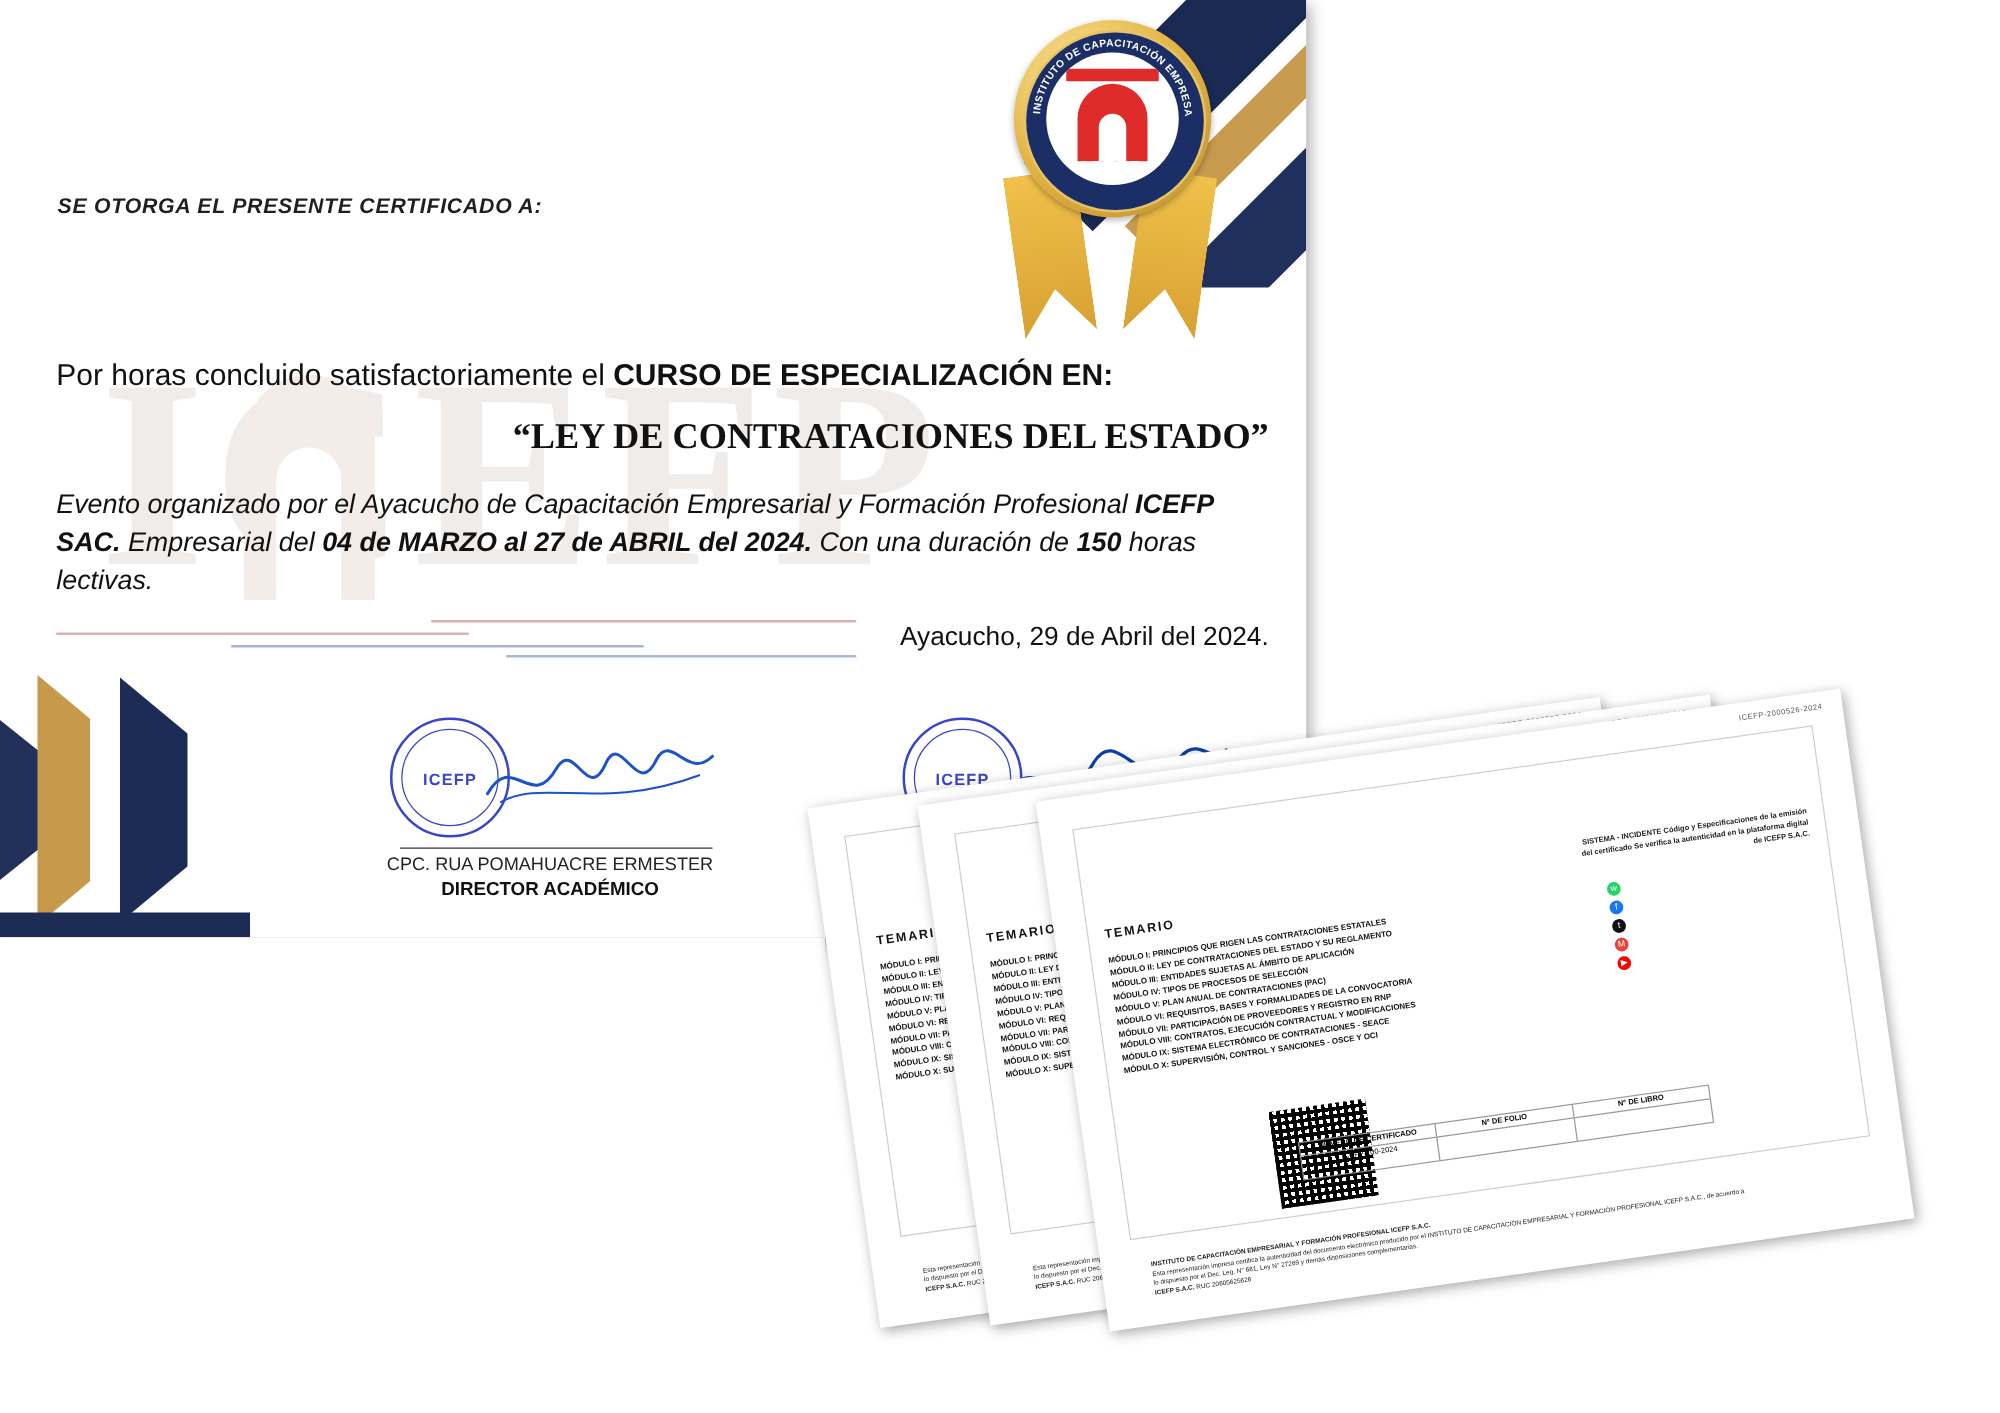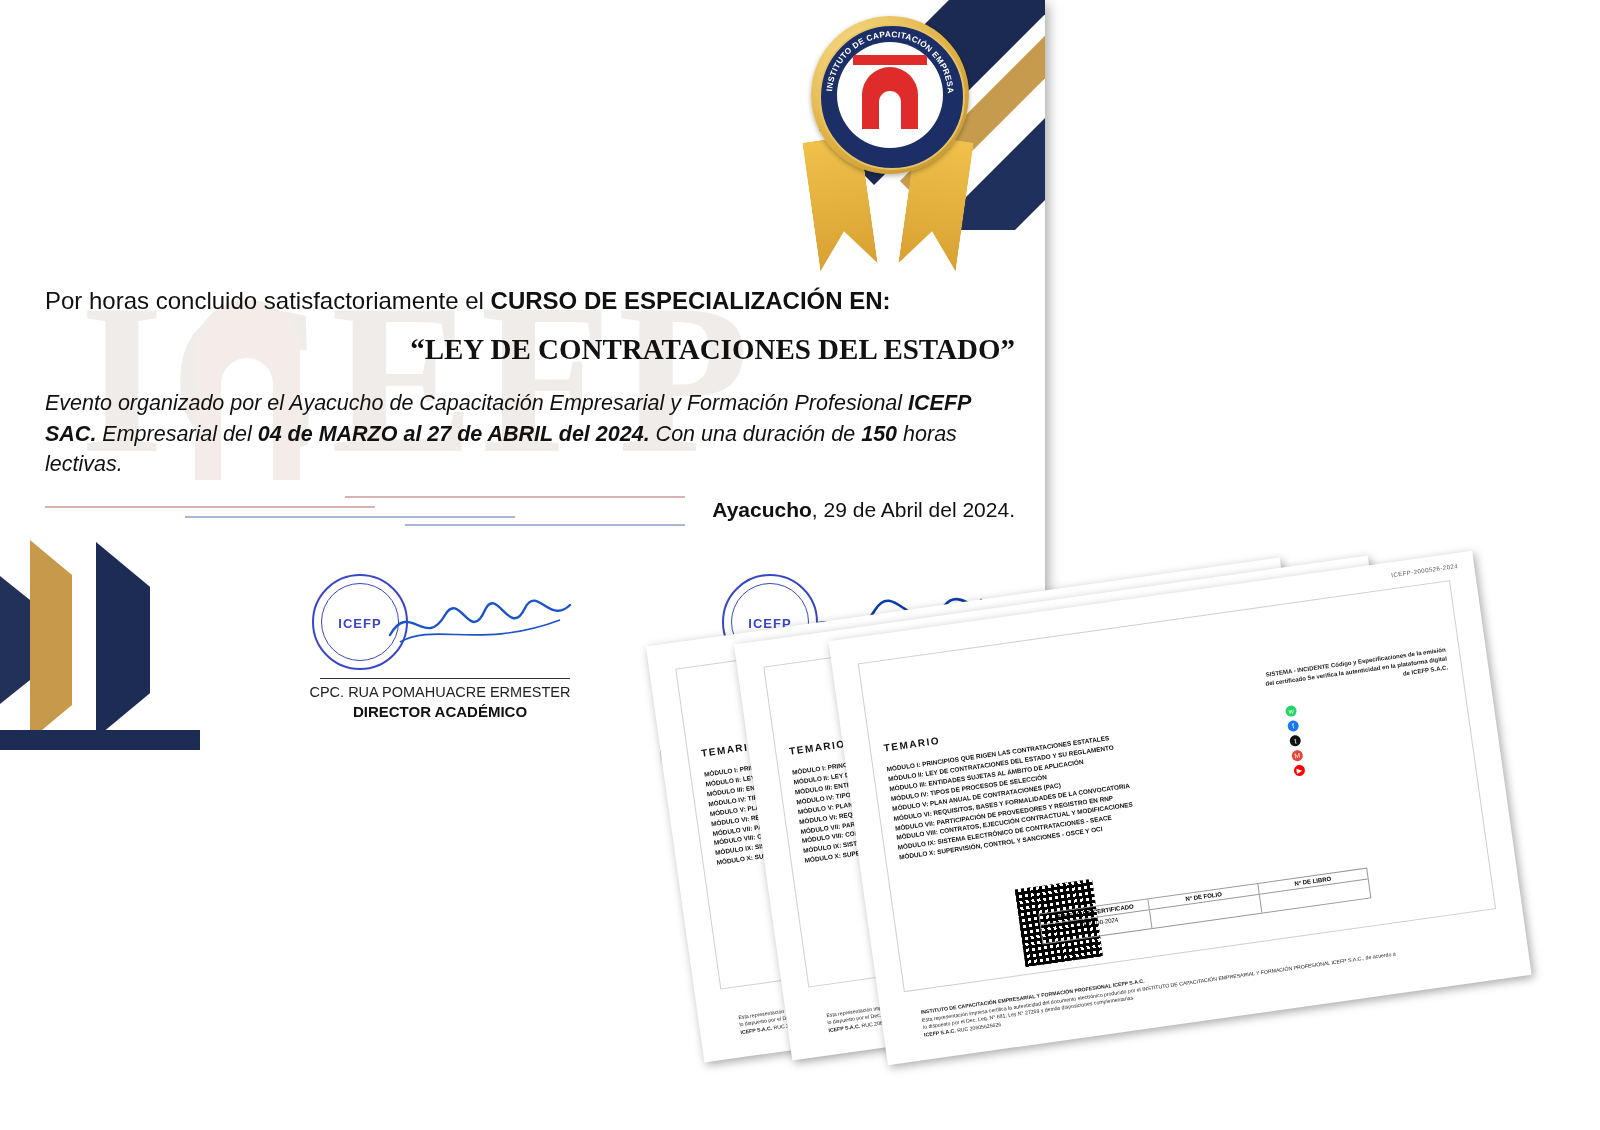--- a/index.html
+++ b/index.html
@@ -236,21 +236,21 @@
     color: #111111;
   }
   .cert-body b { font-weight: bold; }
   .cert-place {
     position: absolute;
     right: 30px;
     top: 498px;
     font-size: 21px;
     color: #111111;
   }
-  .cert-place b { font-weight: bold; }
+  .cert-place b { font-weight: normal; }
 
   
   .medal {
     position: absolute;
     left: 785px;
     top: 8px;
     width: 215px;
     height: 270px;
   }
   .ribbon-l, .ribbon-r {
@@ -535,20 +535,21 @@
     <div class="bl-bar"></div>
   </div>
 
   <div class="deco-lines">
     <div class="ln" style="left:0;top:26px;width:330px;"></div>
     <div class="ln blue" style="left:140px;top:36px;width:330px;"></div>
     <div class="ln" style="left:300px;top:16px;width:340px;"></div>
     <div class="ln blue" style="left:360px;top:44px;width:280px;"></div>
   </div>
 
+  <div class="cert-subtitle">SE OTORGA EL PRESENTE CERTIFICADO A:</div>
 
   <div class="cert-line-course">
     <span>Por horas concluido satisfactoriamente el </span><b>CURSO DE ESPECIALIZACIÓN EN:</b>
   </div>
 
   <div class="cert-course">“LEY DE CONTRATACIONES DEL ESTADO”</div>
 
   <div class="cert-body">
     <span>Evento organizado por el Ayacucho de Capacitación Empresarial y Formación Profesional </span><b>ICEFP SAC.</b><span> Empresarial del </span><b>04 de  MARZO al 27 de ABRIL del 2024.</b><span> Con una duración de </span><b>150</b><span> horas lectivas.</span>
   </div>

